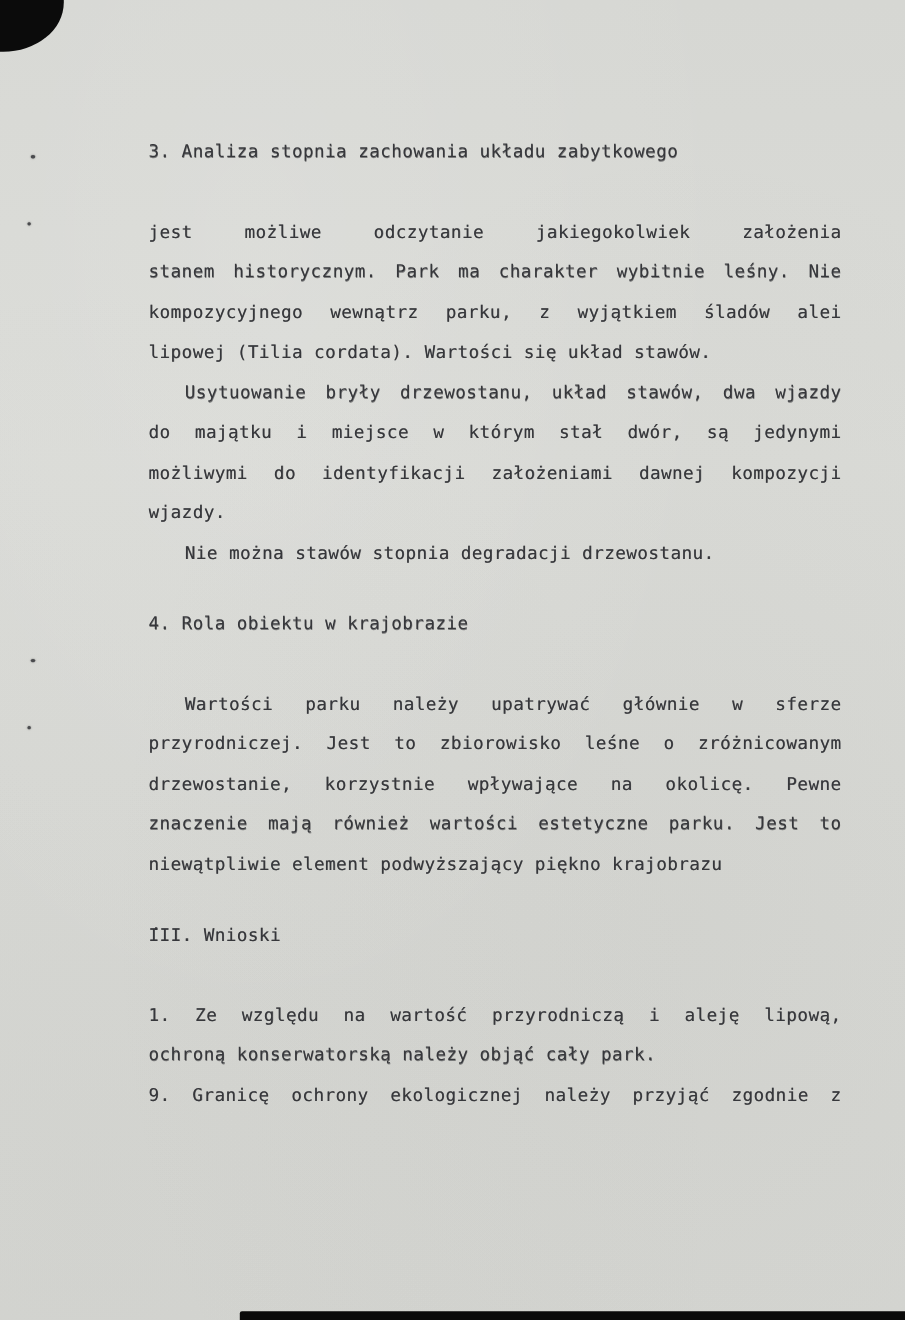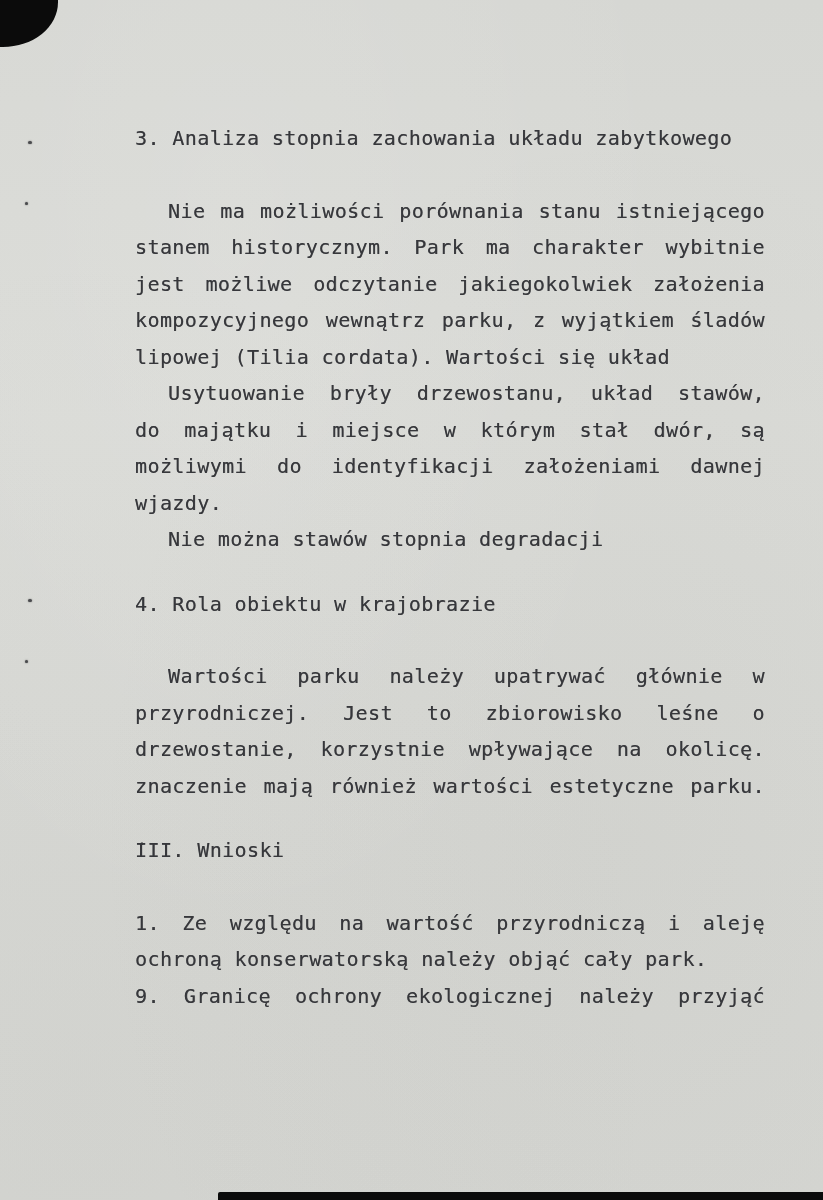--- a/index.html
+++ b/index.html
@@ -19,21 +19,21 @@
       radial-gradient(ellipse at 75% 70%, rgba(140,140,134,0.07), transparent 60%),
       radial-gradient(ellipse at 10% 90%, rgba(150,150,145,0.06), transparent 55%),
       linear-gradient(180deg, #d6d7d3 0%, #dadbd7 35%, #d7d8d4 70%, #d5d6d2 100%);
   }
   .page-text {
     position: absolute;
     left: 135px;
     top: 120px;
     width: 630px;
     color: #36373b;
-    font-size: 20px;
+    font-size: 16px;
     letter-spacing: 0.4px;
     text-shadow: 0.3px 0.3px 0.6px rgba(45,45,50,0.55);
   }
   .block { margin: 0; }
   .block-heading { margin-top: 28px; margin-bottom: 36px; }
   .block:first-child { margin-top: 0; }
   .line {
     height: 36.5px;
     line-height: 36.5px;
     overflow: hidden;
@@ -96,43 +96,43 @@
 <div class="speck speck-3"></div>
 <div class="speck speck-4"></div>
 
 <div class="stray-period">.</div>
 
 <div class="page-text">
     <div class="block block-heading">
       <div class="line">3. Analiza stopnia zachowania układu zabytkowego</div>
     </div>
     <div class="block block-paragraph">
-      <div class="line justify indent">Nie ma możliwości porównania stanu istniejącego ze</div>
+      <div class="line justify">jest możliwe odczytanie jakiegokolwiek założenia</div>
       <div class="line justify">stanem historycznym. Park ma charakter wybitnie leśny. Nie</div>
-      <div class="line justify">jest możliwe odczytanie jakiegokolwiek założenia</div>
       <div class="line justify">kompozycyjnego wewnątrz parku, z wyjątkiem śladów alei</div>
       <div class="line">lipowej (Tilia cordata). Wartości się układ stawów.</div>
     </div>
     <div class="block block-paragraph">
       <div class="line justify indent">Usytuowanie bryły drzewostanu, układ stawów, dwa wjazdy</div>
       <div class="line justify">do majątku i miejsce w którym stał dwór, są jedynymi</div>
       <div class="line justify">możliwymi do identyfikacji założeniami dawnej kompozycji</div>
       <div class="line">wjazdy.</div>
     </div>
     <div class="block block-paragraph">
       <div class="line indent">Nie można stawów stopnia degradacji drzewostanu.</div>
     </div>
     <div class="block block-heading">
       <div class="line">4. Rola obiektu w krajobrazie</div>
     </div>
     <div class="block block-paragraph">
       <div class="line justify indent">Wartości parku należy upatrywać głównie w sferze</div>
       <div class="line justify">przyrodniczej. Jest to zbiorowisko leśne o zróżnicowanym</div>
       <div class="line justify">drzewostanie, korzystnie wpływające na okolicę. Pewne</div>
       <div class="line justify">znaczenie mają również wartości estetyczne parku. Jest to</div>
+      <div class="line">niewątpliwie element podwyższający piękno krajobrazu</div>
     </div>
     <div class="block block-heading">
       <div class="line">III. Wnioski</div>
     </div>
     <div class="block block-paragraph">
       <div class="line justify">1. Ze względu na wartość przyrodniczą i aleję lipową,</div>
       <div class="line">ochroną konserwatorską należy objąć cały park.</div>
     </div>
     <div class="block block-paragraph">
       <div class="line justify">9. Granicę ochrony ekologicznej należy przyjąć zgodnie z</div>

